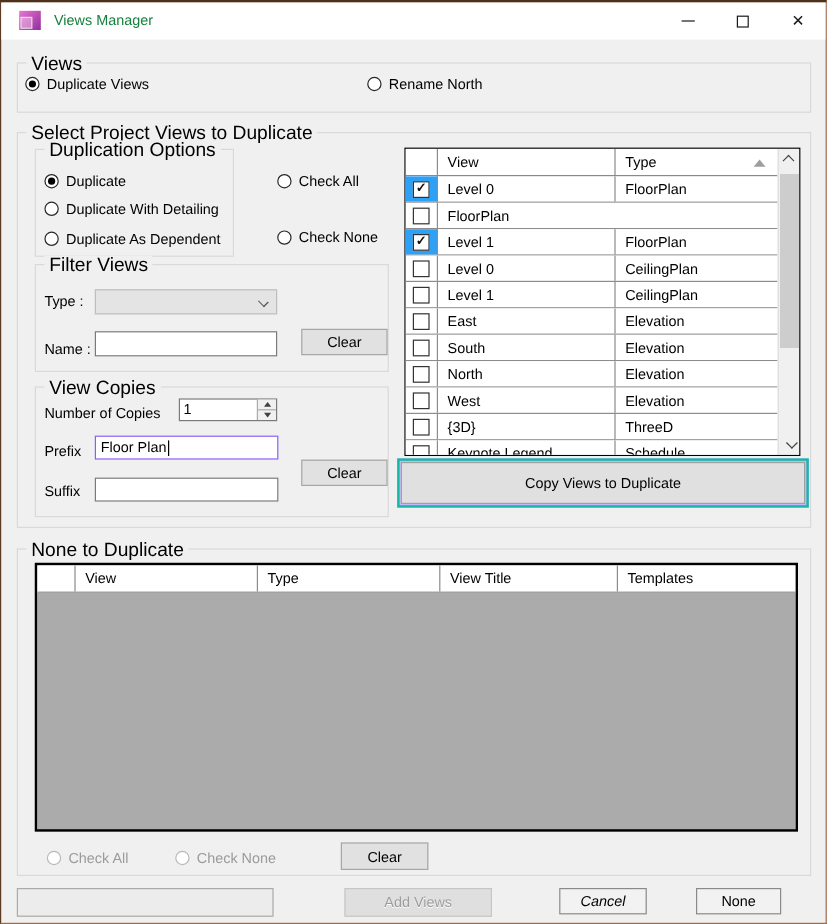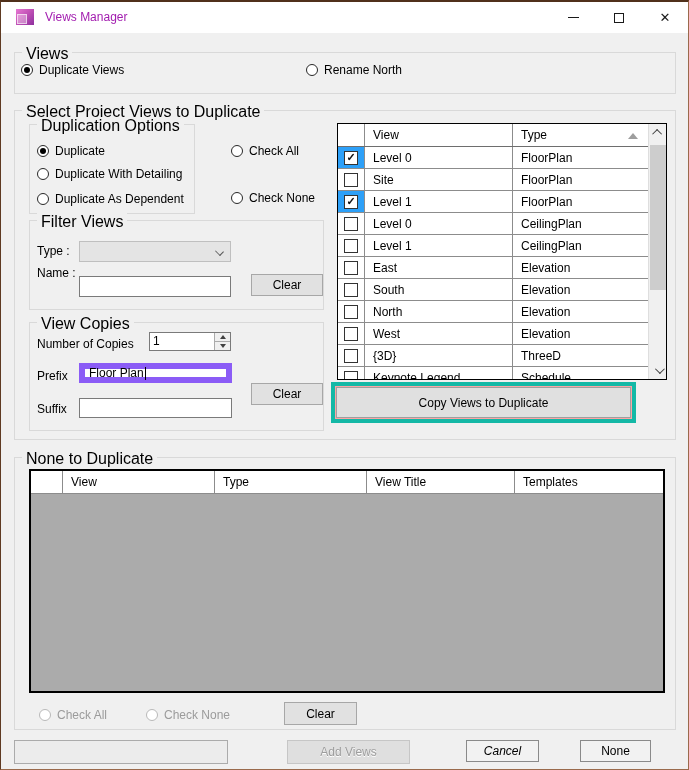--- a/index.html
+++ b/index.html
@@ -8,38 +8,38 @@
     position:relative; width:689px; height:770px; background:#f0f0f0;
     border:1px solid #9a6a4c; border-top:2px solid #50301b; border-left:1px solid #5f3a22;
     overflow:hidden; font-size:12px; color:#000;
   }
   
   .titlebar { position:absolute; left:0; top:0; right:0; height:31px; background:#ffffff; }
   .app-icon { position:absolute; left:15px; top:7px; width:18px; height:16px;
     background:linear-gradient(135deg,#e678d2 0%,#c453b8 45%,#8e2f9e 100%); }
   .app-icon::after { content:""; position:absolute; left:1px; bottom:1px; width:8px; height:8px;
     background:rgba(255,255,255,.35); border:1px solid rgba(255,255,255,.6); }
-  .title-text { position:absolute; left:44px; top:8px; font-size:12px; color:#a21caf; }
+  .title-text { position:absolute; left:44px; top:8px; font-size:12px; color:#15803d; }
   .winbtn { position:absolute; top:0; width:46px; height:31px; display:flex; align-items:center; justify-content:center; }
   .btn-min { right:92px; } .btn-max { right:46px; } .btn-close { right:0; }
   .glyph-min { width:11px; height:0; border-top:1px solid #1a1a1a; }
   .glyph-max { width:10px; height:10px; border:1px solid #1a1a1a; }
   .glyph-close { font-size:13px; color:#1a1a1a; line-height:1; }
   
   .groupbox { position:absolute; border:1px solid #d9d9d9; }
   .groupbox > .gb-label { position:absolute; top:-8px; left:7px; background:#f0f0f0; padding:0 4px; font-size:16px; white-space:nowrap; }
   
   .radio-row { position:absolute; display:flex; align-items:center; gap:6px; white-space:nowrap; }
   .radio { width:12px; height:12px; border:1px solid #282828; border-radius:50%; background:#fff; position:relative; flex:0 0 auto; }
   .radio.checked::after { content:""; position:absolute; left:2px; top:2px; width:6px; height:6px; border-radius:50%; background:#000; }
   .radio.disabled { border-color:#b9b9b9; }
   .radio-row.disabled { color:#9b9b9b; }
   
   .textbox { position:absolute; background:#fff; border:1px solid #7a7a7a; display:flex; align-items:center; padding:0 4px; font-size:12px; }
-  .textbox.focused { border:6px solid #8b5cf6;align-items:center; }
+  .textbox.focused { border:1px solid #8b5cf6;align-items:center; }
   .caret { display:inline-block; width:1px; height:13px; background:#000; margin-left:1px; }
   .combo { position:absolute; background:#e4e4e4; border:1px solid #bfbfbf; }
   .combo .chev { position:absolute; right:7px; top:6px; width:7px; height:7px; border-right:1px solid #555; border-bottom:1px solid #555; transform:rotate(45deg) scale(1,.8); }
   .btn { position:absolute; background:#e1e1e1; border:1px solid #a7a7a7; display:flex; align-items:center; justify-content:center; font-size:12px; color:#000; }
   .btn.light { background:#f2f2f2; border-color:#8a8a8a; }
   .btn.disabled { background:#dfdfdf; border-color:#c6c6c6; color:#9d9d9d; text-shadow:0 1px 0 #fff; }
   .spinner { position:absolute; background:#fff; border:1px solid #7a7a7a; display:flex; }
   .spin-val { flex:1; padding:1px 3px; font-size:12px; }
   .spin-btns { width:16px; border-left:1px solid #ababab; display:flex; flex-direction:column; }
   .spin-btns > div { flex:1; display:flex; align-items:center; justify-content:center; background:#f0f0f0; }
@@ -58,21 +58,21 @@
   .cc.c0.checked { background:#2da0f8; }
   .cbx { width:14px; height:14px; background:#fff; border:1px solid #333; box-shadow:inset 0 0 0 1px #fff; display:flex; align-items:center; justify-content:center; font-size:11px; font-weight:bold; color:#111; line-height:1; }
   
   .vscroll { position:absolute; top:0; right:0; width:18px; bottom:0; background:#f0f0f0; border-left:1px solid #dedede; }
   .vs-arrow { position:absolute; left:0; width:18px; height:17px; display:flex; align-items:center; justify-content:center; }
   .vs-up { top:0; } .vs-dn { bottom:0; }
   .chev-up { width:7px; height:7px; border-left:1px solid #404040; border-top:1px solid #404040; transform:rotate(45deg) translateY(2px); }
   .chev-dn { width:7px; height:7px; border-right:1px solid #404040; border-bottom:1px solid #404040; transform:rotate(45deg) translateY(-2px); }
   .vs-thumb { position:absolute; left:1px; width:16px; top:21px; height:145px; background:#cdcdcd; }
   
-  .red-annotation { position:absolute; left:330px; top:380px; width:305px; height:41px; border:4px solid #14b8a6; background:#fca5a5; }
+  .red-annotation { position:absolute; left:330px; top:380px; width:343px; height:41px; border:2px solid #14b8a6; background:#c4b5fd; }
   .copy-btn { position:absolute; left:1px; top:1px; right:1px; bottom:1px; background:#e0e0e0; border:1px solid #a0a0a0; display:flex; align-items:center; justify-content:center; font-size:12px; }
   
   .grid2 { position:absolute; left:28px; top:467px; width:636px; height:224px; border:2px solid #000; background:#ababab; overflow:hidden; }
   .g2-header { display:flex; height:23px; background:#fff; border-bottom:1px solid #8c8c8c; }
   .g2-header .hc2 { border-right:1px solid #8c8c8c; display:flex; align-items:center; padding-left:8px; font-size:12px; }
   .hc2.k0 { width:32px; padding-left:0; } .hc2.k1 { width:152px; } .hc2.k2 { width:152px; } .hc2.k3 { width:148px; } .hc2.k4 { flex:1; border-right:none; }
   .g2-body { position:absolute; left:0; right:0; top:23px; bottom:0; background:#ababab; }
   
   .footer-box { position:absolute; left:13px; top:738px; width:214px; height:24px; background:#ececec; border:1px solid #ababab; }
 </style>
@@ -137,21 +137,21 @@
   </div>
 
   <div class="groupbox" style="left:28px; top:218px; width:295px; height:90px;">
     <span class="gb-label">Filter Views</span>
   </div>
   <div style="position:absolute; left:36px; top:242px;">Type :</div>
   <div class="combo" style="left:78px; top:239px; width:152px; height:21px;">
     <span></span>
     <span class="chev"></span>
   </div>
-  <div style="position:absolute; left:36px; top:264px;text-align:right;">Name :</div>
+  <div style="position:absolute; left:36px; top:282px;text-align:right;">Name :</div>
   <div class="textbox" style="left:78px; top:274px; width:152px; height:21px;">
     <span></span>
   </div>
   <div class="btn" style="left:250px; top:272px; width:72px; height:22px;">
     <span>Clear</span>
   </div>
 
   <div class="groupbox" style="left:28px; top:320px; width:295px; height:109px;">
     <span class="gb-label">View Copies</span>
   </div>
@@ -195,21 +195,20 @@
             <div class="cc c0 checked">
               <div class="cbx">✓</div>
             </div>
             <div class="cc c1">Level 0</div>
             <div class="cc c2">FloorPlan</div>
           </div>
           <div class="g1-row">
             <div class="cc c0">
               <div class="cbx"></div>
             </div>
-            <div class="cc c1">Site</div>
             <div class="cc c2">FloorPlan</div>
           </div>
           <div class="g1-row">
             <div class="cc c0 checked">
               <div class="cbx">✓</div>
             </div>
             <div class="cc c1">Level 1</div>
             <div class="cc c2">FloorPlan</div>
           </div>
           <div class="g1-row">

